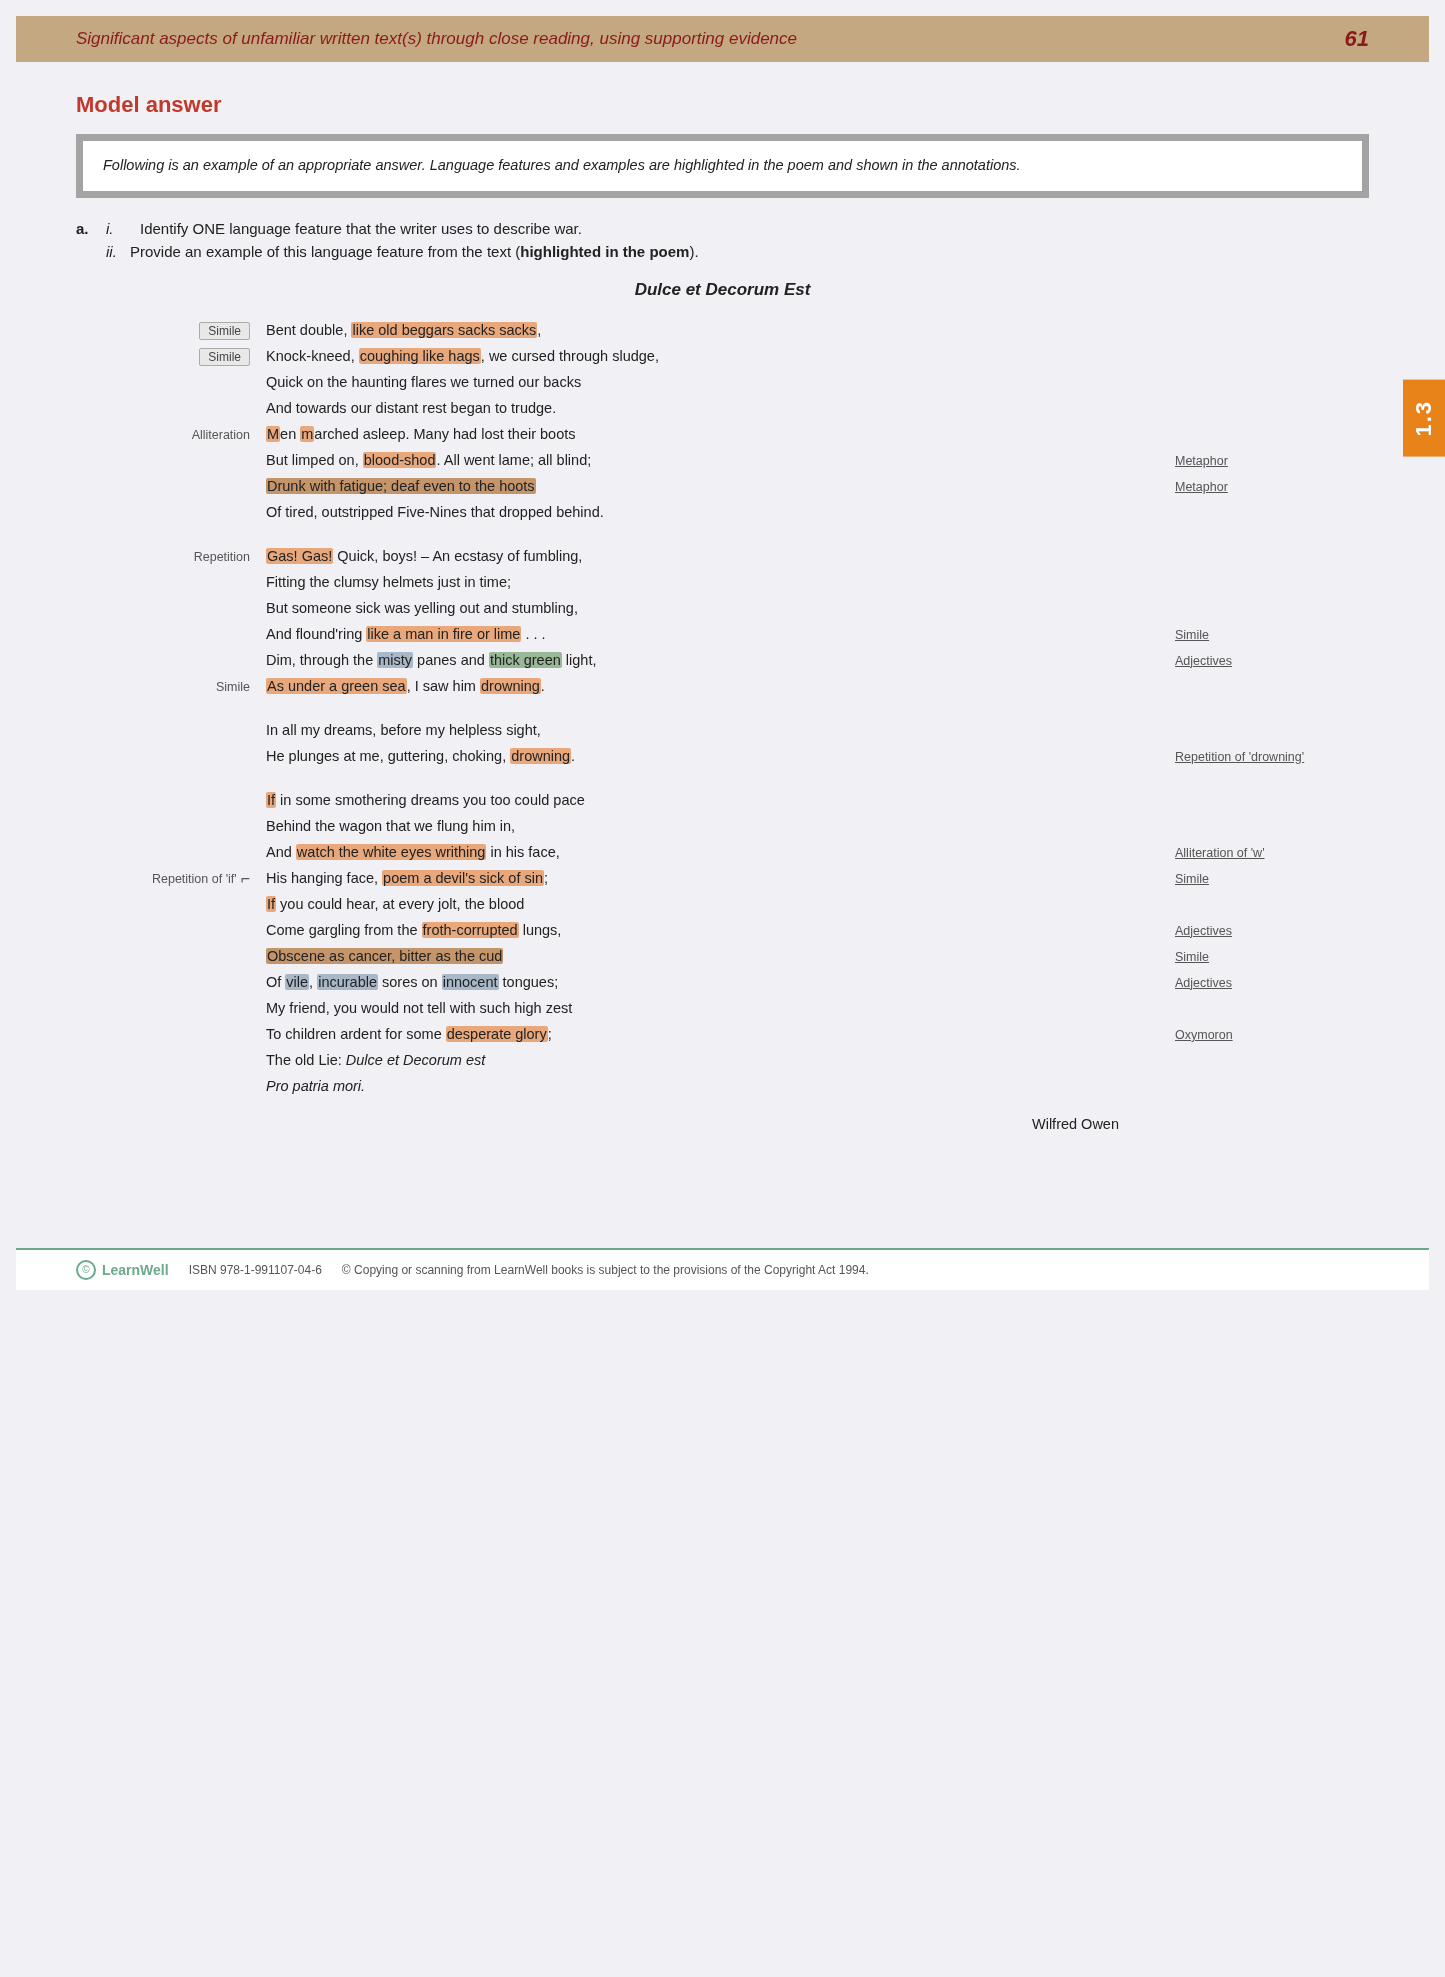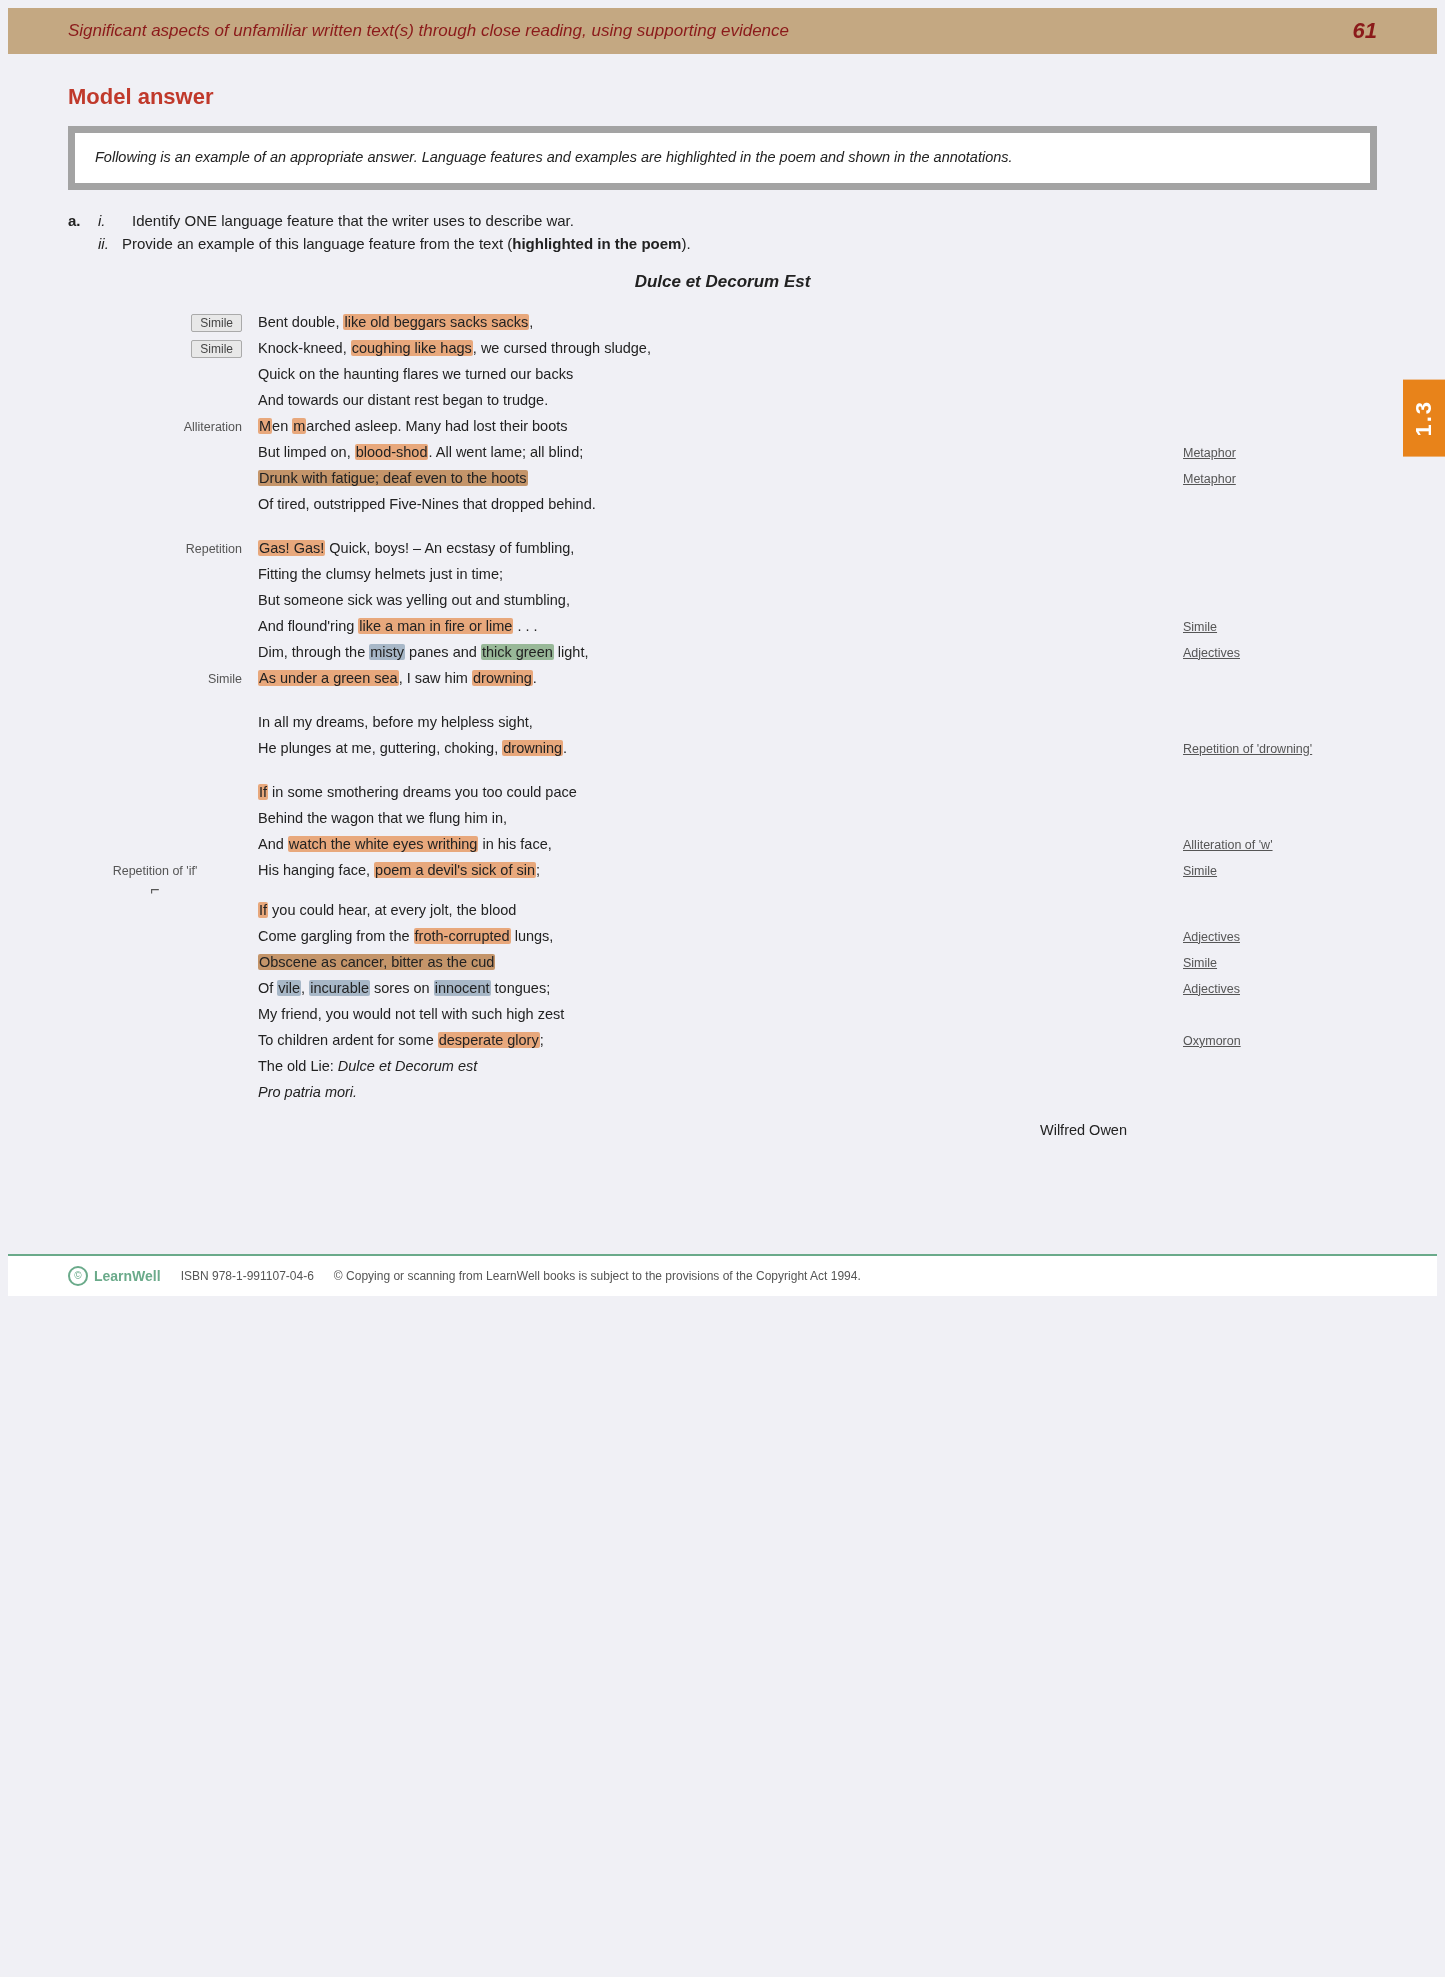--- a/index.html
+++ b/index.html
@@ -9,21 +9,21 @@
       width: 1445px;
       min-height: 1977px;
       position: relative;
     }
 
     .page {
       background: #f0f0f5;
       width: 1445px;
       min-height: 1977px;
       position: relative;
-      padding: 8px;
+      padding: 16px;
     }
 
     
     .top-header {
       background: #c4a882;
       width: 100%;
       padding: 10px 60px;
       display: flex;
       justify-content: space-between;
       align-items: center;
@@ -429,21 +429,21 @@
         <div class="ann-left-col"></div>
         <div class="line-text">
           And <span class="hl-orange">watch the white eyes writhing</span> in his face,
         </div>
         <div class="ann-right-col">
           <span style="font-size:12.5px; color:#555;">Alliteration of 'w'</span>
         </div>
       </div>
 
       <div class="line-row">
-        <div class="ann-left-col" style="display:flex; align-items:center; justify-content:flex-end; gap:4px;flex-direction:column;">
+        <div class="ann-left-col" style="display:flex; align-items:center; justify-content:flex-end; gap:4px;">
           <span style="font-size:12.5px; color:#555;">Repetition of 'if'</span>
           <span style="font-size:16px; color:#555; line-height:1;">⌐</span>
         </div>
         <div class="line-text">
           His hanging face, <span class="hl-orange">poem a devil's sick of sin</span>;
         </div>
         <div class="ann-right-col">
           <span style="font-size:12.5px; color:#555;">Simile</span>
         </div>
       </div>

